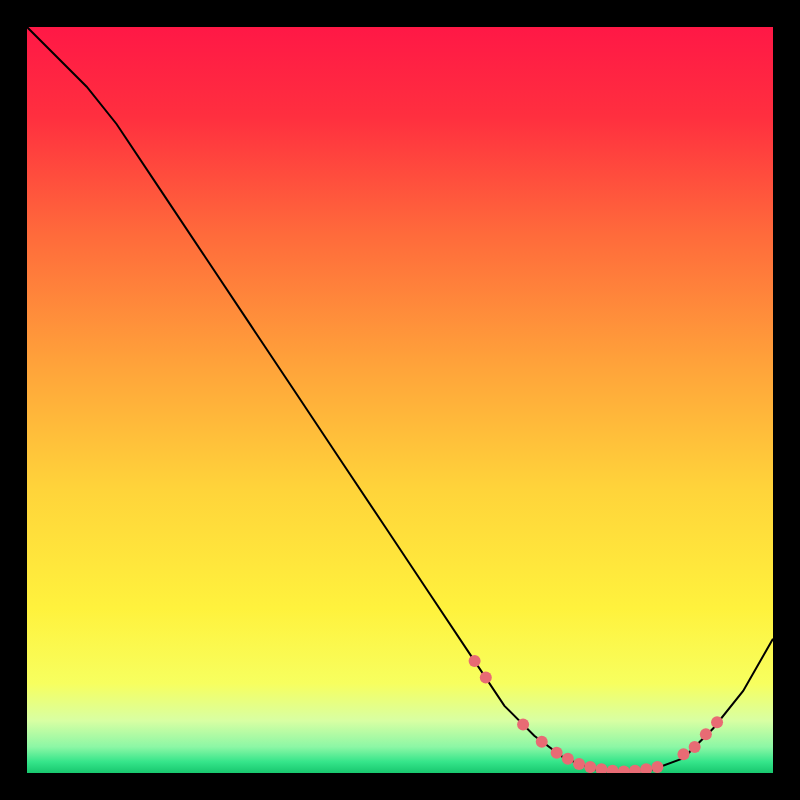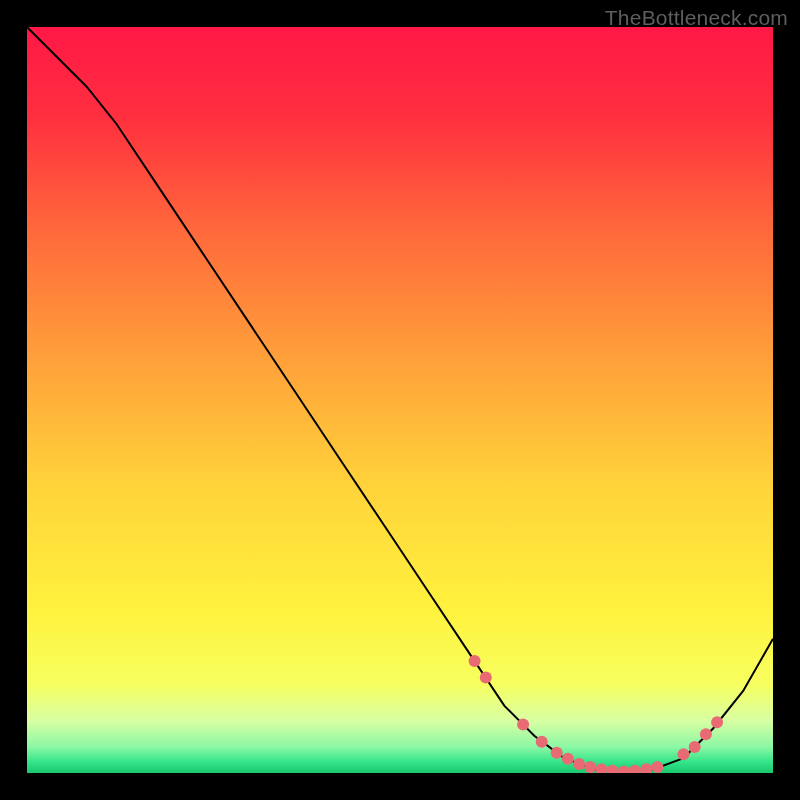--- a/index.html
+++ b/index.html
@@ -35,21 +35,20 @@
     height: 746px;
   }
   .plot svg {
     display: block;
   }
 </style>
 </head>
 <body>
 
 <div class="container">
-  <div class="watermark">TheBottleneck.com</div>
   <div class="plot">
     <svg id="chart-svg" width="746" height="746" viewBox="0 0 746 746">
       <defs>
         <linearGradient id="bg-grad" x1="0" y1="0" x2="0" y2="1">
             <stop offset="0%" stop-color="#ff1846"></stop>
             <stop offset="12%" stop-color="#ff2f3f"></stop>
             <stop offset="28.000000000000004%" stop-color="#ff6b3b"></stop>
             <stop offset="45%" stop-color="#ffa23a"></stop>
             <stop offset="62%" stop-color="#ffd43a"></stop>
             <stop offset="78%" stop-color="#fff23d"></stop>

